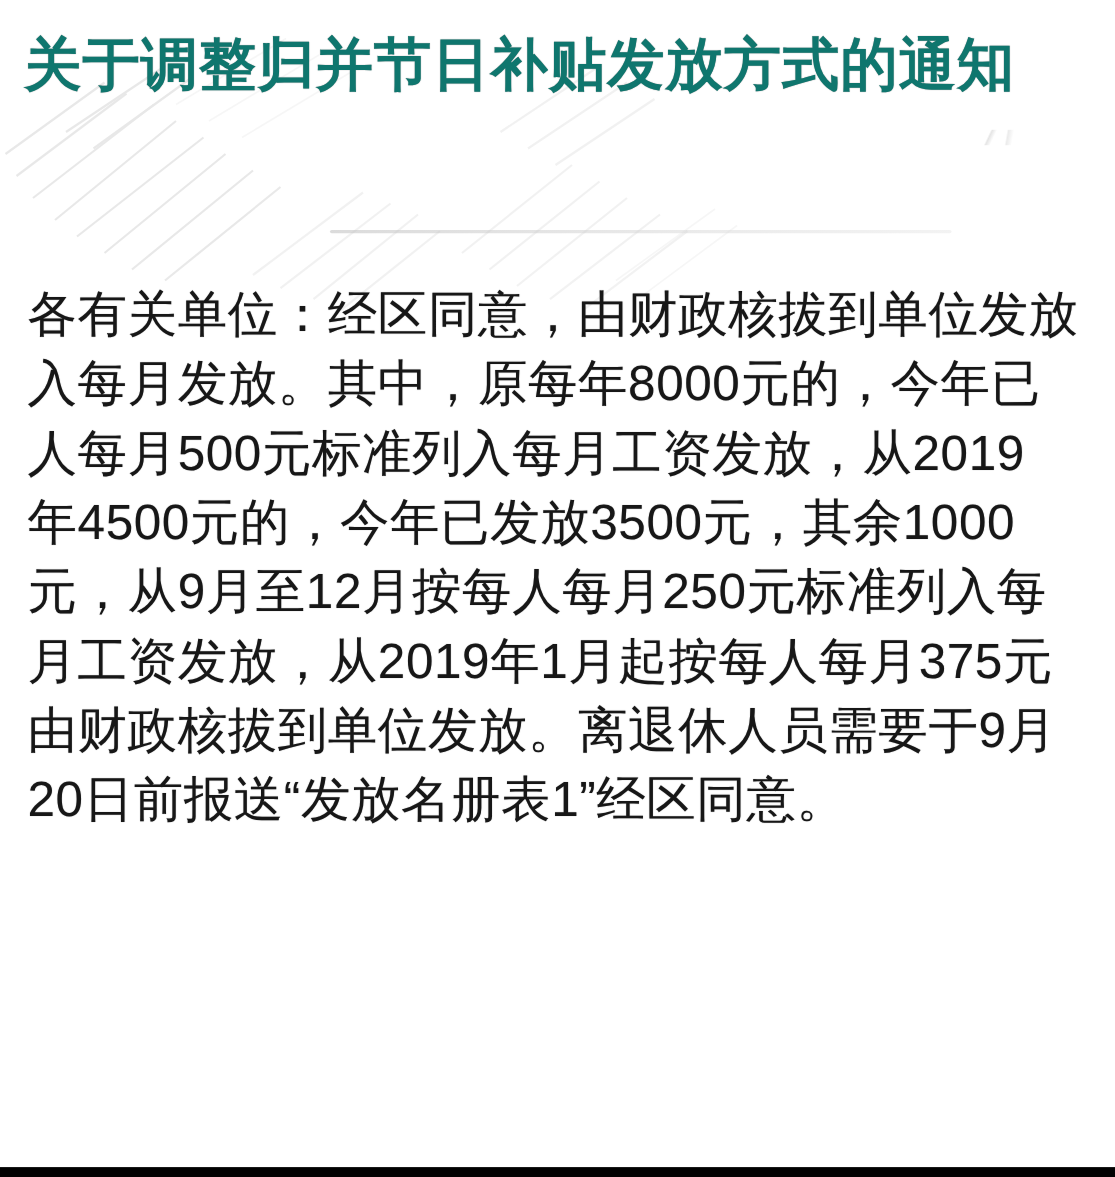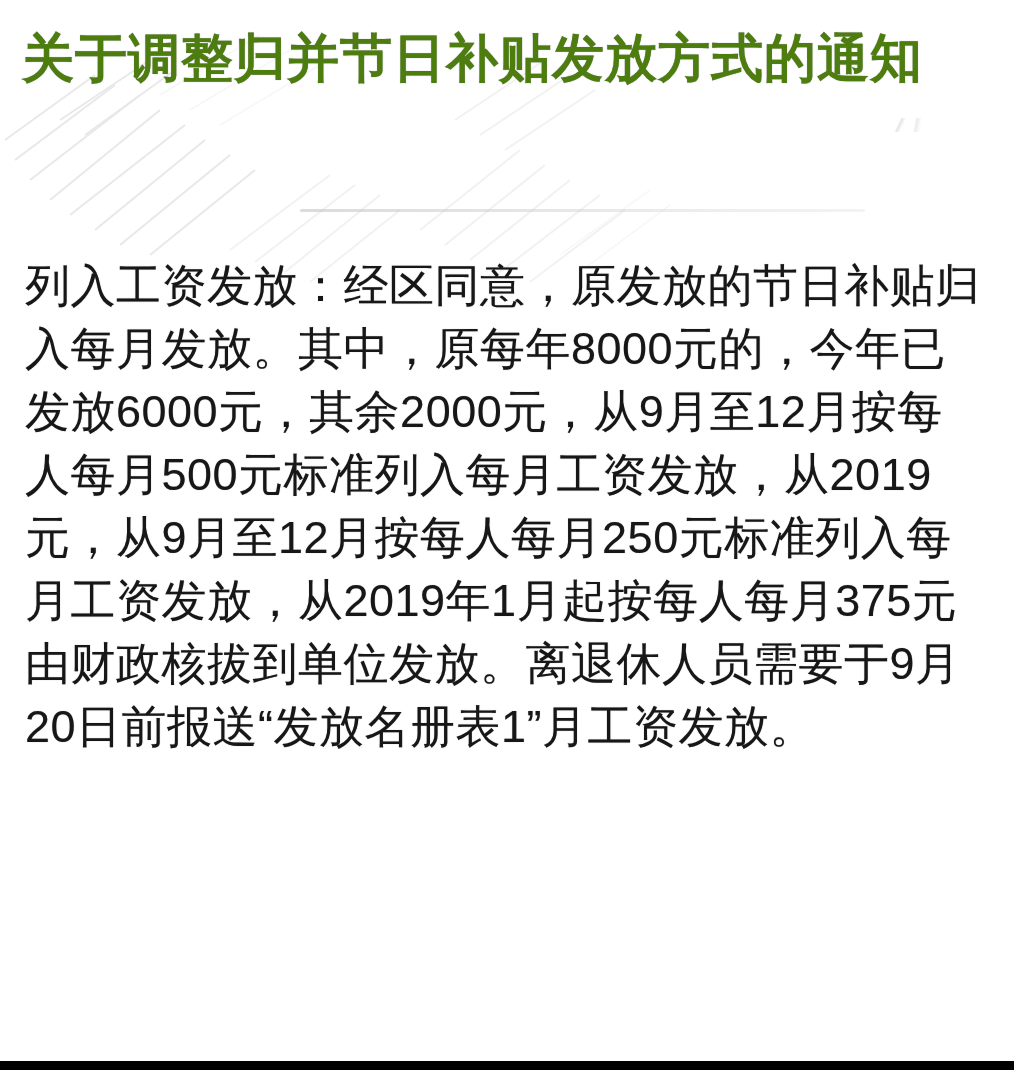--- a/index.html
+++ b/index.html
@@ -18,21 +18,21 @@
   }
   .title {
     position: absolute;
     left: 22px;
     top: 24px;
     margin: 0;
     font-size: 52px;
     font-weight: 600;
     letter-spacing: 1px;
     white-space: nowrap;
-    color: #4d7c0f;
+    color: #0f766e;
     text-shadow: 0 0 1px rgba(0,0,0,0.45);
   }
   .smudge {
     position: absolute;
     left: 0;
     top: 0;
     pointer-events: none;
   }
   .faint-line {
     position: absolute;
@@ -98,25 +98,25 @@
     </g>
   </svg>
 
   <h1 class="title">关于调整归并节日补贴发放方式的通知</h1>
 
   <div class="faint-line"></div>
 
   <div class="faint-mark"></div>
 
   <div class="body-block">
-    <div class="body-line">列入工资发放：经区同意，原发放的节日补贴归</div>
+    <div class="body-line">各有关单位：经区同意，由财政核拔到单位发放</div>
     <div class="body-line">入每月发放。其中，原每年8000元的，今年已</div>
-    <div class="body-line">发放6000元，其余2000元，从9月至12月按每</div>
     <div class="body-line">人每月500元标准列入每月工资发放，从2019</div>
+    <div class="body-line">年4500元的，今年已发放3500元，其余1000</div>
     <div class="body-line">元，从9月至12月按每人每月250元标准列入每</div>
     <div class="body-line">月工资发放，从2019年1月起按每人每月375元</div>
     <div class="body-line">由财政核拔到单位发放。离退休人员需要于9月</div>
-    <div class="body-line">20日前报送“发放名册表1”月工资发放。</div>
+    <div class="body-line">20日前报送“发放名册表1”经区同意。</div>
   </div>
 
   <div class="bottom-bar"></div>
 
 </div>
 
 </body></html>

